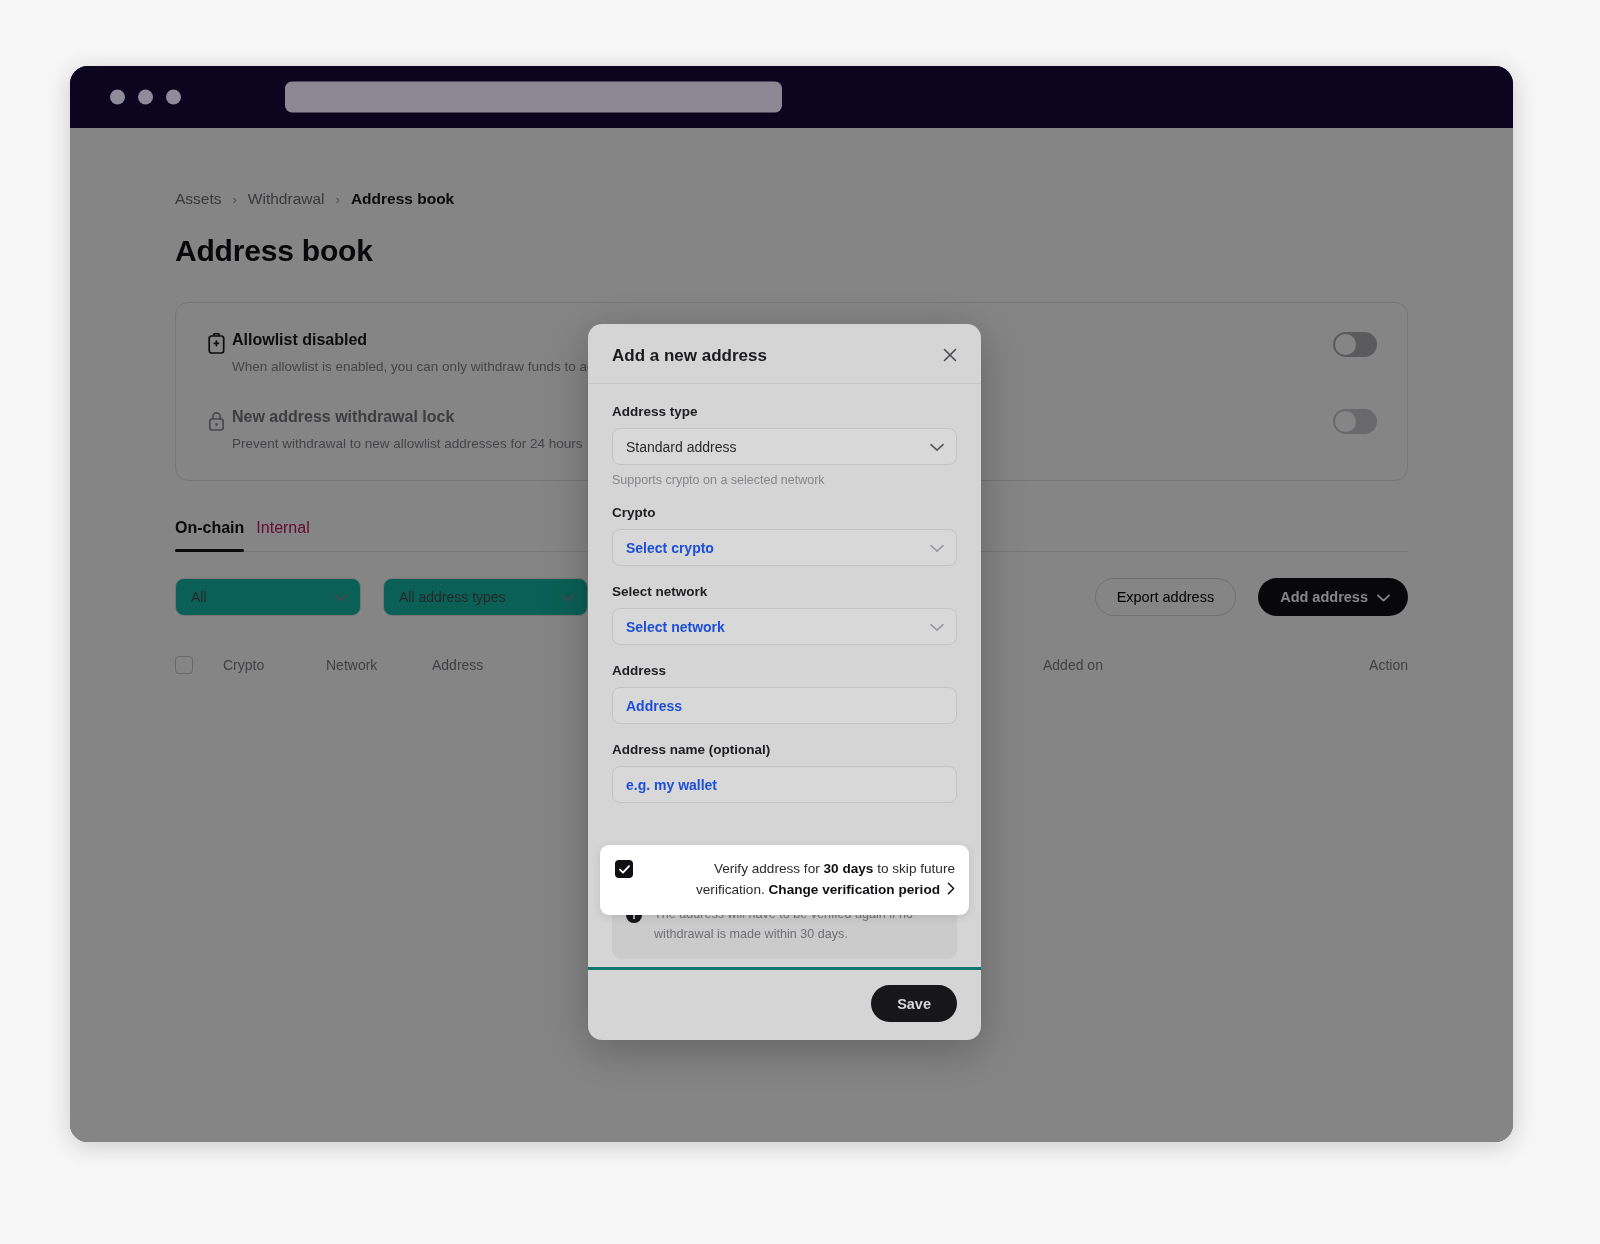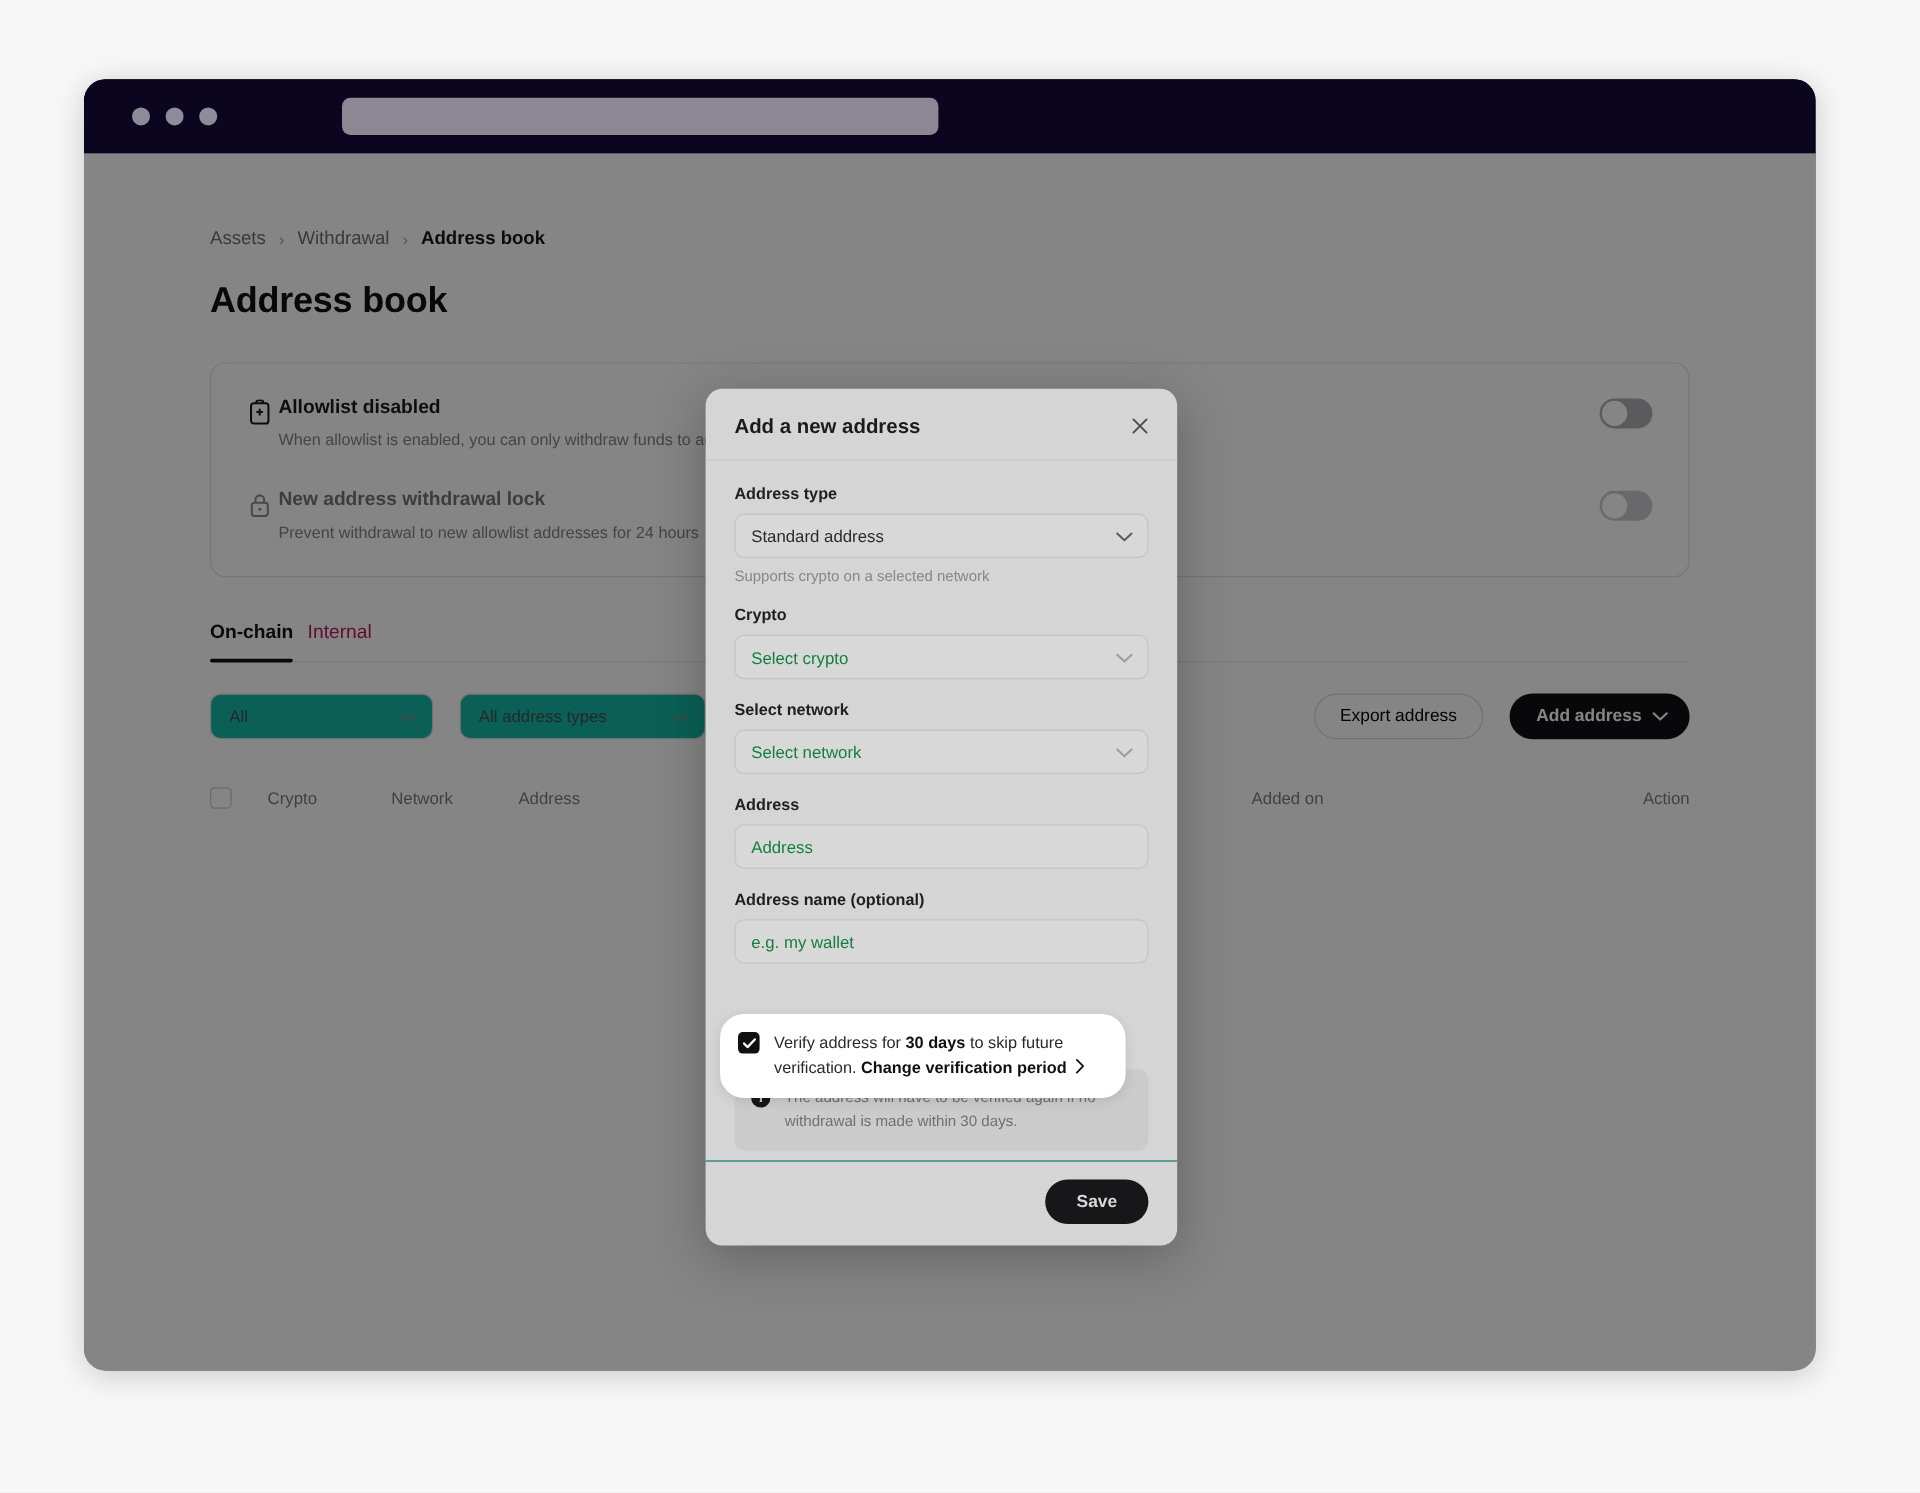--- a/index.html
+++ b/index.html
@@ -288,41 +288,42 @@
     height: 37px;
     border: 1px solid #c4c4c4;
     border-radius: 8px;
     background: #d8d8d8;
     display: flex; align-items: center;
     justify-content: space-between;
     padding: 0 12px 0 13px;
     font-size: 14px;
   }
   .field-input .val { color: #2a2a2e; }
-  .field-input .ph  { color: #15803d; }
+  .field-input .ph  { color: #1d4ed8; font-weight: bold; }
   .field-hint {
     margin-top: 8px;
     font-size: 12.5px;
     color: #86868b;
   }
 
   
   #verify-row {
     position: absolute;
     left: 12px;
     top: 521px;
-    width: 338px;
+    width: 369px;
     background: #ffffff;
-    border-radius: 20px;
+    border-radius: 9px;
     padding: 13px 14px 14px 15px;
     display: flex;
     gap: 12px;
     align-items: flex-start;
     box-shadow: 0 2px 10px rgba(0,0,0,0.10);
     z-index: 5;
+    text-align: right;
   }
   #verify-checkbox {
     flex: 0 0 18px;
     width: 18px; height: 18px;
     border-radius: 4px;
     background: #101014;
     display: flex; align-items: center; justify-content: center;
     margin-top: 2px;
     cursor: pointer;
   }
@@ -361,21 +362,21 @@
     font-size: 11px; font-weight: bold;
     display: flex; align-items: center; justify-content: center;
     margin-top: 2px;
     font-family: "Liberation Serif", serif;
   }
   #info-text {
     font-size: 12.6px; color: #6f6f75; line-height: 1.55;
   }
 
   #modal-footer {
-    border-top: 1px solid #0f766e;
+    border-top: 3px solid #0f766e;
     padding: 15px 24px 18px 24px;
     display: flex;
     justify-content: flex-end;
   }
   #save-button {
     height: 37px;
     min-width: 80px;
     padding: 0 26px;
     border-radius: 19px;
     background: #171719;

